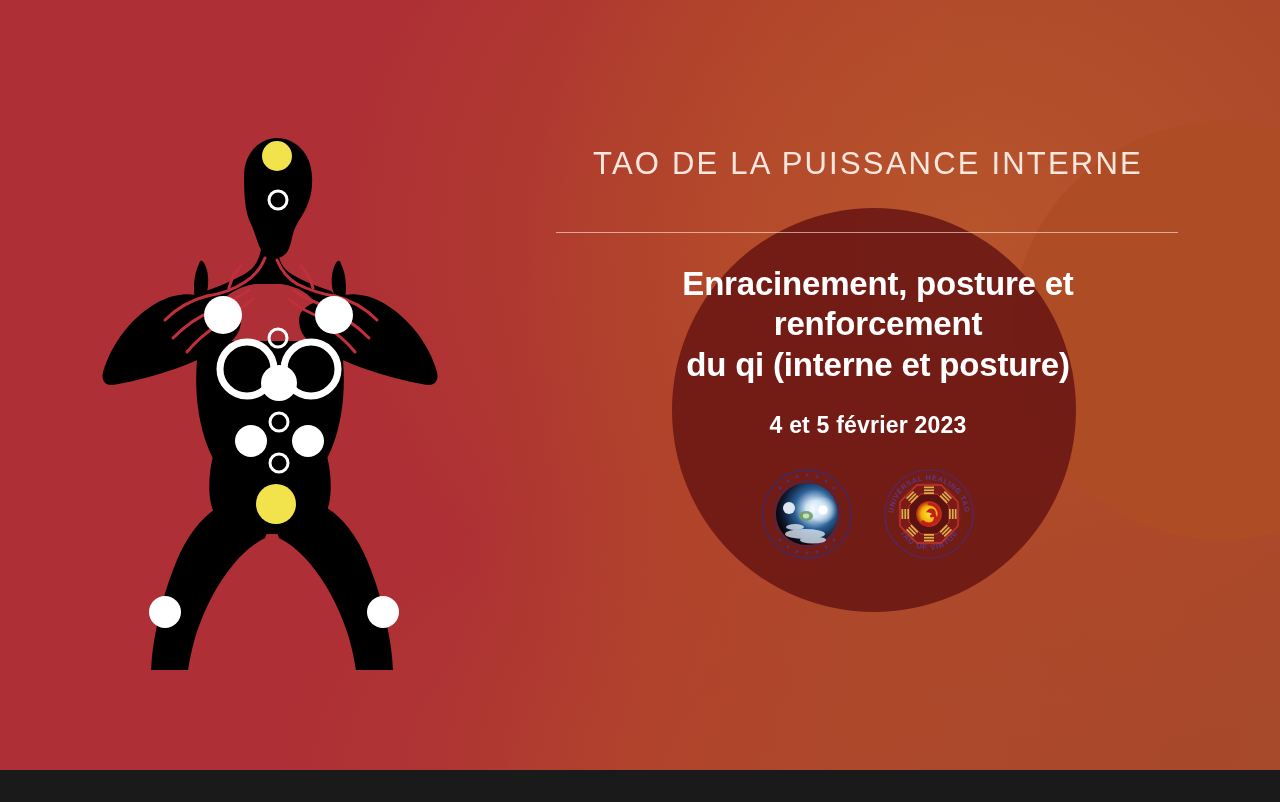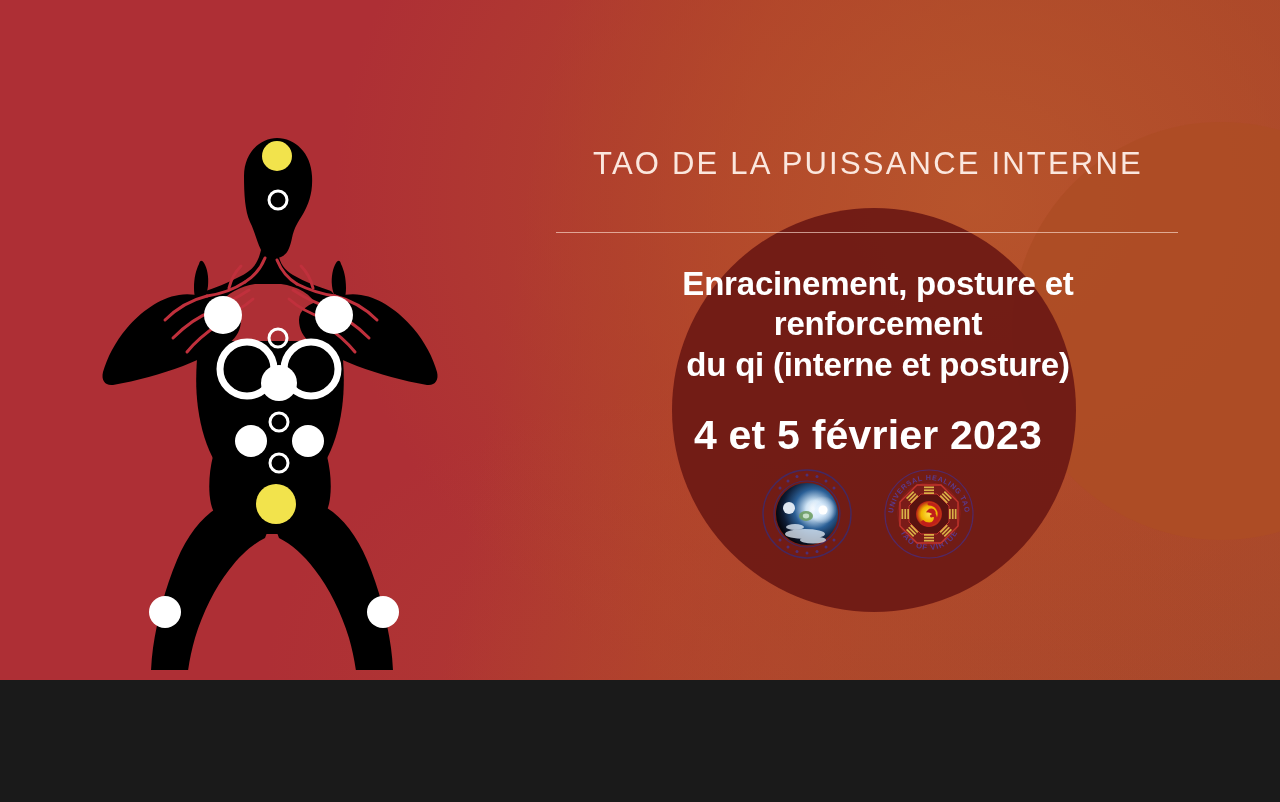--- a/index.html
+++ b/index.html
@@ -4,21 +4,21 @@
 <title>Tao de la Puissance Interne</title>
 <style>
   html, body {
     margin: 0;
     padding: 0;
     background: #1a1a1a;
   }
   #poster {
     position: relative;
     width: 1280px;
-    height: 680px;
+    height: 770px;
     overflow: hidden;
     font-family: "Liberation Sans", "DejaVu Sans", sans-serif;
     background: #ae2f35;
   }
 
   
   .bg-base {
     position: absolute;
     inset: 0;
     background: #ae2f35;
@@ -125,21 +125,21 @@
     letter-spacing: -0.2px;
   }
   .headline .line { display: block; margin-left: 20px; }
   .dateline {
     position: absolute;
     top: 412px;
     left: 0;
     width: 624px;
     text-align: center;
     color: #ffffff;
-    font-size: 41px;
+    font-size: 23px;
     font-weight: bold;
     letter-spacing: 0.2px;
   }
 
   
   .logos {
     position: absolute;
     top: 468px;
     left: 0;
     width: 624px;

